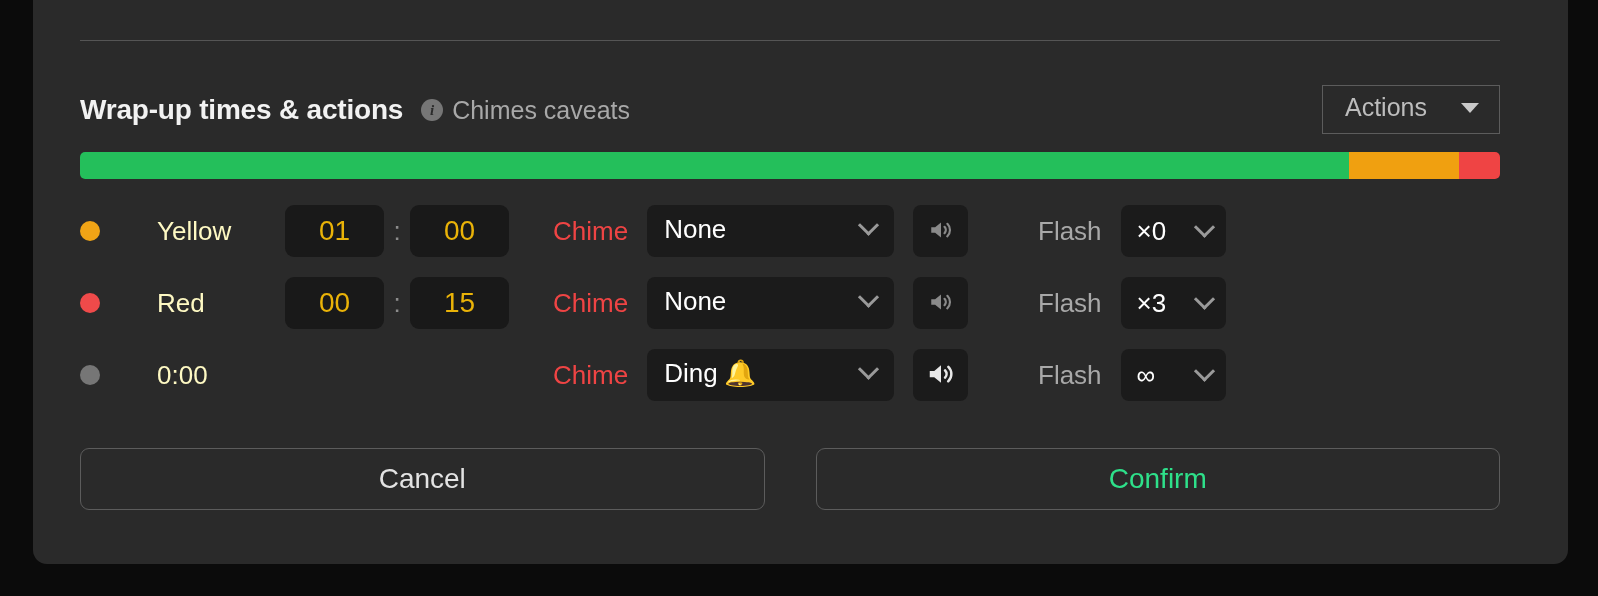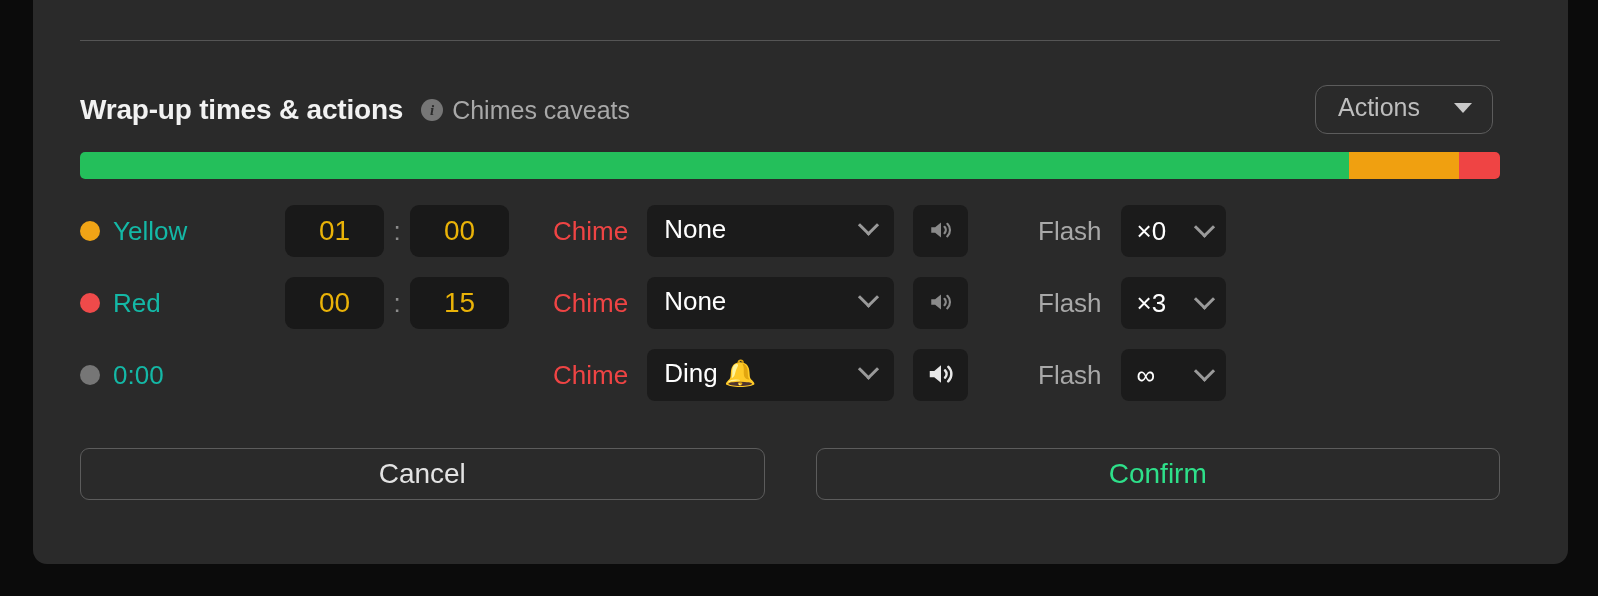--- a/index.html
+++ b/index.html
@@ -90,26 +90,26 @@
   }
 
   .caveat-text {
     font-size: 25px;
     color: #a8a8a8;
     white-space: nowrap;
   }
 
   .actions-btn {
     position: absolute;
-    right: 7px;
+    right: 0;
     top: -2px;
     width: 178px;
     height: 49px;
     border: 1px solid #5c5c5c;
-    border-radius: 12px;
+    border-radius: 0;
     background: transparent;
     display: flex;
     align-items: center;
     justify-content: space-between;
     padding: 0 20px 4px 22px;
     cursor: pointer;
   }
 
   .actions-btn .label {
     font-size: 25px;
@@ -161,22 +161,23 @@
     gap: 13px;
     width: 175px;
   }
   .dot {
     width: 20px; height: 20px;
     border-radius: 50%;
     flex: 0 0 auto;
   }
   .lbl-text {
     font-size: 26px;
-    color: #14b8a6;
+    color: #fef9c3;
     white-space: nowrap;
+    margin-left: 44px;
   }
 
   
   .time-group {
     position: absolute;
     left: 205px;
     display: flex;
     align-items: center;
   }
   .time-box {
@@ -281,21 +282,21 @@
   .footer {
     position: absolute;
     left: 47px;
     top: 478px;
     width: 1420px;
     display: flex;
     gap: 15px;
   }
   .btn {
     flex: 1;
-    height: 52px;
+    height: 62px;
     border: 1px solid #5c5c5c;
     border-radius: 9px;
     background: transparent;
     font-family: "Liberation Sans", sans-serif;
     font-size: 28px;
     cursor: pointer;
   }
   .btn-cancel { color: #e3e3e3; }
   .btn-confirm { color: #2ee08a; margin-left: 36px; }
 </style>

